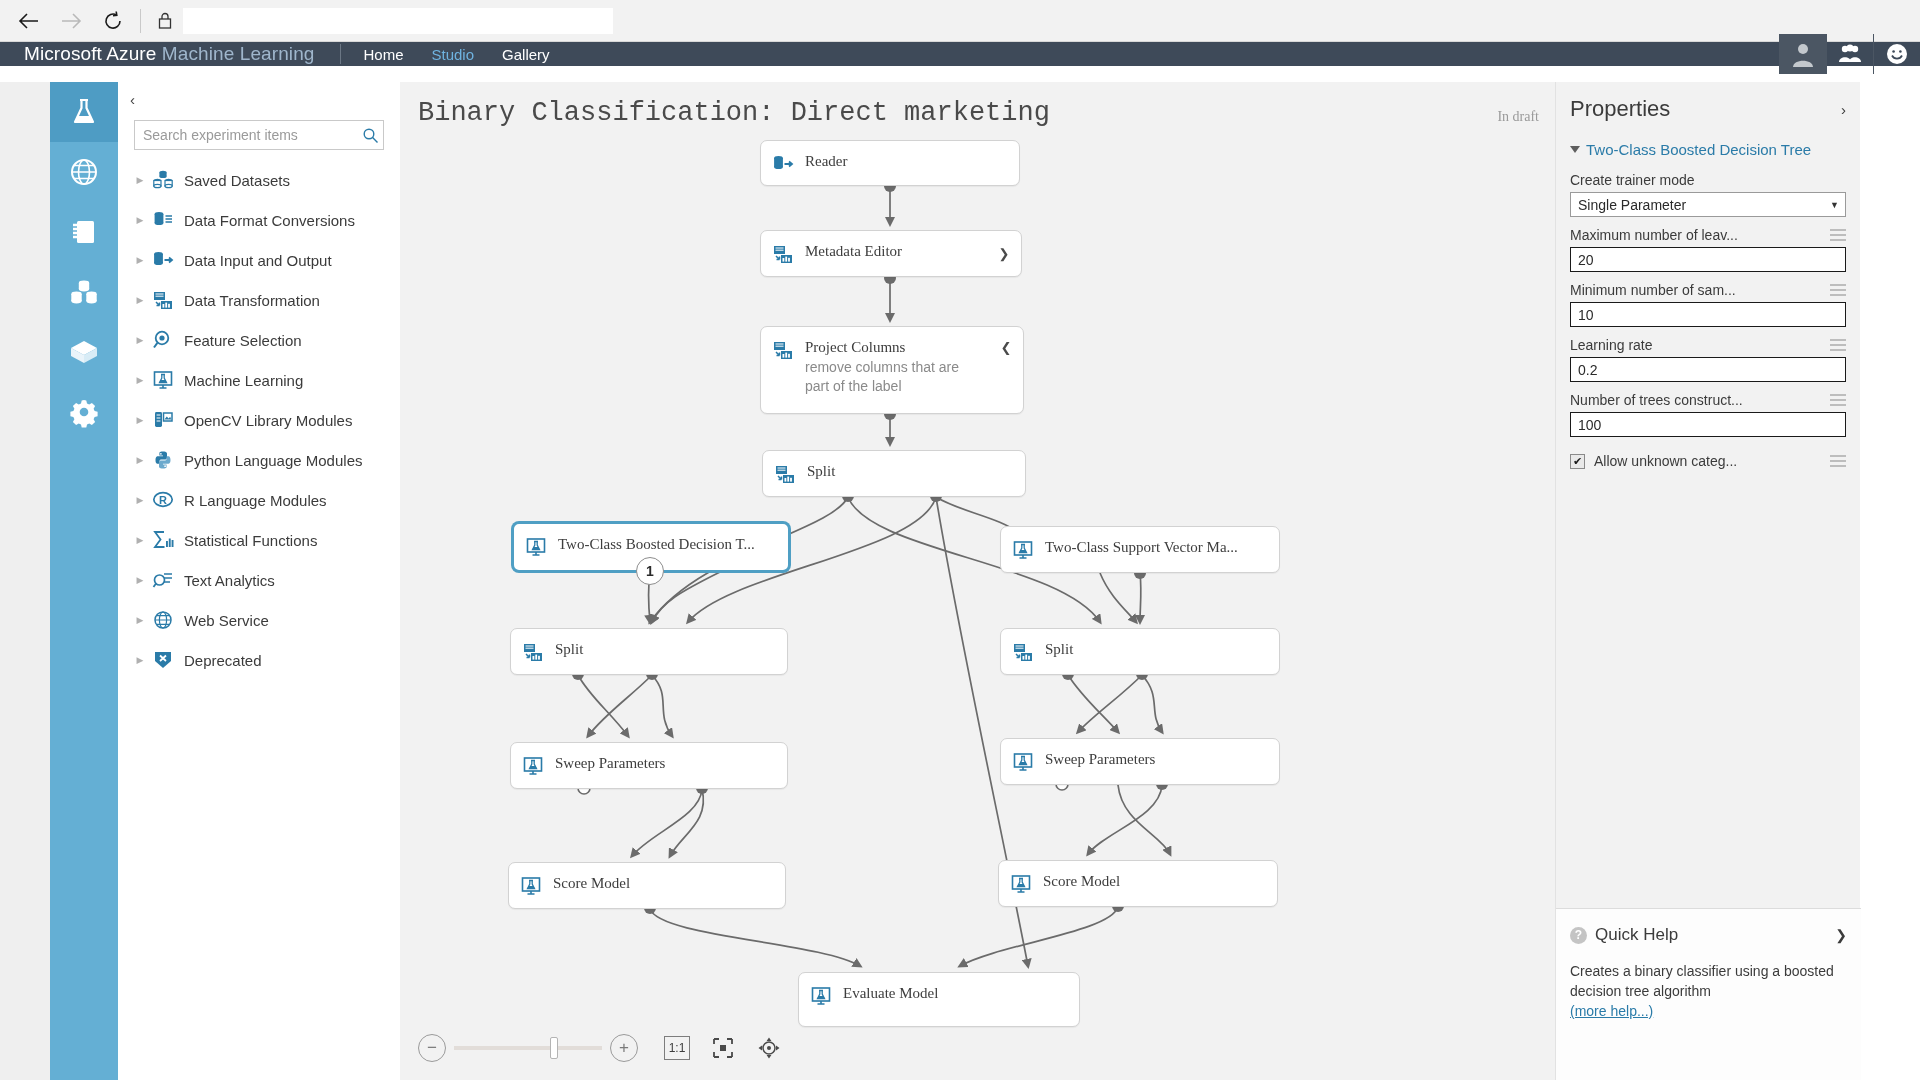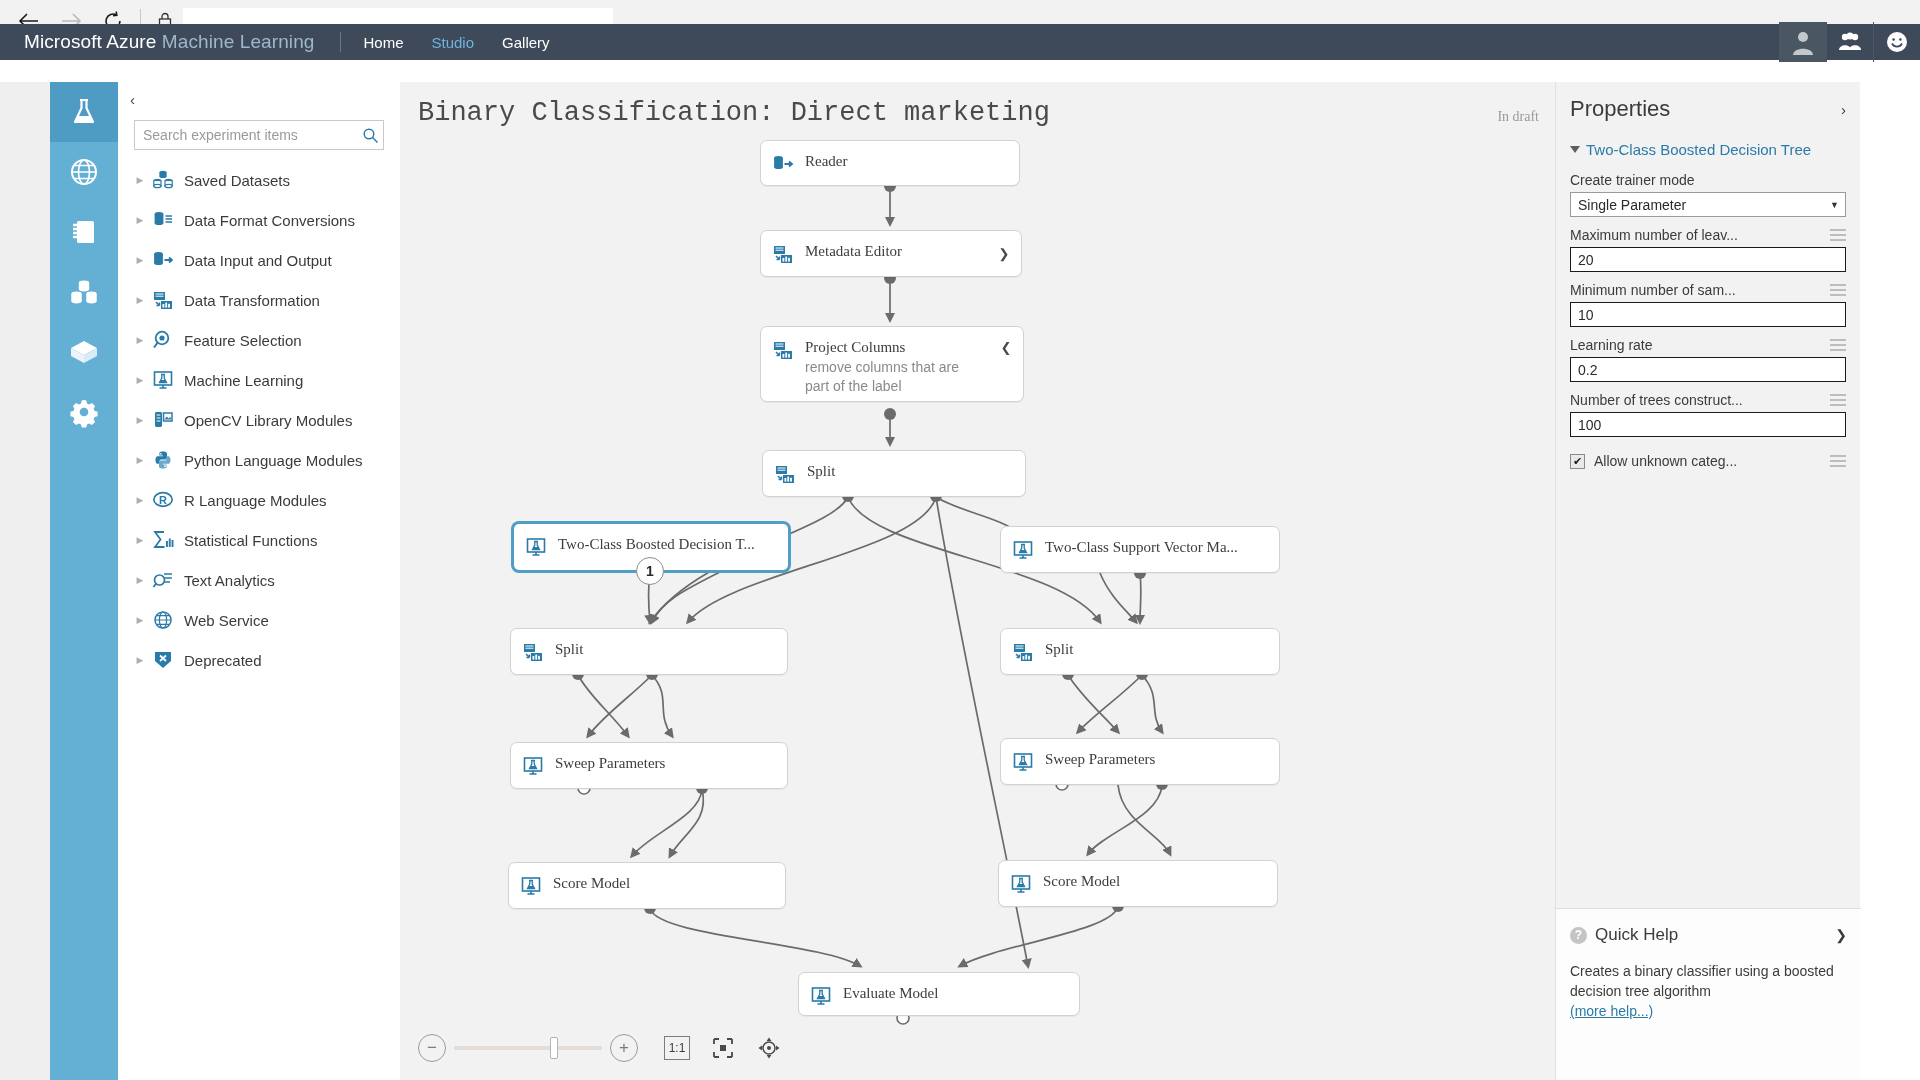--- a/index.html
+++ b/index.html
@@ -21,21 +21,21 @@
   .chrome-sep { width: 1px; height: 24px; background: #c9c9c9; margin: 0 6px; }
   .lock-box { width: 36px; height: 38px; display: flex; align-items: center; justify-content: center; }
   .url-field {
     flex: 0 0 auto; width: 430px; height: 26px; background: #fff;
     border: none; outline: none; font-size: 13px; color: #222;
     font-family: "Liberation Sans", sans-serif; padding-left: 6px;
   }
 
   
   .azure-bar {
-    position: absolute; left: 0; top: 24px; width: 1920px; height: 36px;
+    position: absolute; left: 0; top: 42px; width: 1920px; height: 24px;
     background: #3e4a59; display: flex; align-items: center;
   }
   .azure-brand {
     color: #ffffff; font-size: 19px; margin-left: 24px; letter-spacing: .1px; white-space: nowrap;
   }
   .azure-brand .sub { color: #9fb6cc; }
   .azure-divider { width: 1px; height: 20px; background: #6b7785; margin: 0 22px 0 26px; }
   .azure-nav { display: flex; gap: 28px; align-items: center; }
   .azure-nav a { font-size: 15px; color: #ffffff; text-decoration: none; }
   .azure-nav a.accent { color: #6fb3e0; }
@@ -610,21 +610,21 @@
           <rect x="14.3" y="13.6" width="1.8" height="5" fill="#fff"></rect>
           <rect x="17.1" y="14.8" width="1.8" height="3.8" fill="#fff"></rect>
         </svg>
     </div>
     <div class="node-text">
         <div class="node-title">Metadata Editor</div>
       </div>
     <div class="node-chev">❯</div>
   </div>
 
-  <div class="node" style="left:360px;top:244px;width:264px;height:76px;">
+  <div class="node" style="left:360px;top:244px;width:264px;height:88px;">
     <div class="node-icon">
       <svg width="24" height="22" viewBox="0 0 24 22">
           <rect x="3" y="3" width="11" height="8" fill="#2a7ba8"></rect>
           <path d="M4.5 5 H12.5 M4.5 7.2 H12.5" stroke="#fff" stroke-width="1"></path>
           <path d="M5 13 L8.5 16.5 M8.5 16.5 L8.5 13.5 M8.5 16.5 L5.5 16.5" stroke="#2a7ba8" stroke-width="1.5" fill="none"></path>
           <rect x="10" y="12" width="11" height="8" fill="#2a7ba8"></rect>
           <rect x="11.5" y="15" width="1.8" height="3.6" fill="#fff"></rect>
           <rect x="14.3" y="13.6" width="1.8" height="5" fill="#fff"></rect>
           <rect x="17.1" y="14.8" width="1.8" height="3.8" fill="#fff"></rect>
         </svg>
@@ -765,21 +765,21 @@
           <path d="M10 5.5 H14 M10.8 5.5 V9 L8.5 13.5 H15.5 L13.2 9 V5.5" stroke="#2a7ba8" stroke-width="1.3" fill="none"></path>
           <path d="M9.4 11 H14.6 L15.5 13.5 H8.5 Z" fill="#2a7ba8"></path>
           <path d="M12 16 V18.5 M8.5 19 H15.5" stroke="#2a7ba8" stroke-width="1.6"></path>
         </svg>
     </div>
     <div class="node-text">
         <div class="node-title">Score Model</div>
       </div>
   </div>
 
-  <div class="node" style="left:398px;top:890px;width:282px;height:44px;">
+  <div class="node" style="left:398px;top:890px;width:282px;height:55px;">
     <div class="node-icon">
       <svg width="24" height="22" viewBox="0 0 24 22">
           <rect x="3.5" y="3" width="17" height="13" stroke="#2a7ba8" stroke-width="1.6" fill="none"></rect>
           <path d="M10 5.5 H14 M10.8 5.5 V9 L8.5 13.5 H15.5 L13.2 9 V5.5" stroke="#2a7ba8" stroke-width="1.3" fill="none"></path>
           <path d="M9.4 11 H14.6 L15.5 13.5 H8.5 Z" fill="#2a7ba8"></path>
           <path d="M12 16 V18.5 M8.5 19 H15.5" stroke="#2a7ba8" stroke-width="1.6"></path>
         </svg>
     </div>
     <div class="node-text">
         <div class="node-title">Evaluate Model</div>

